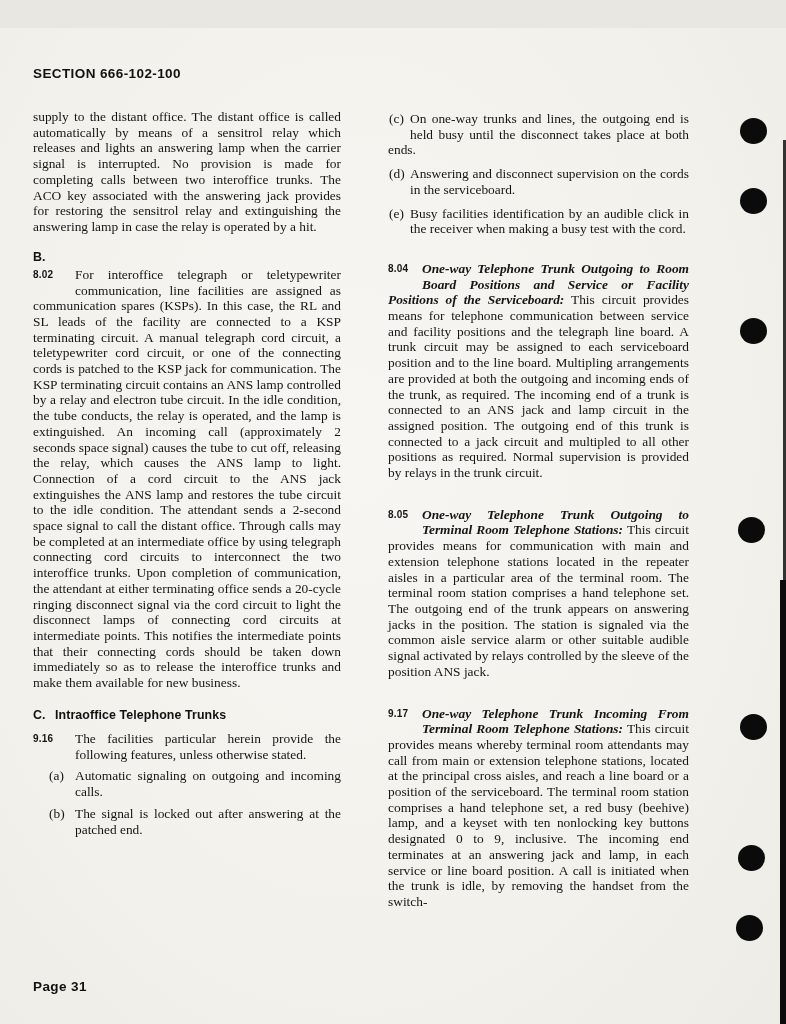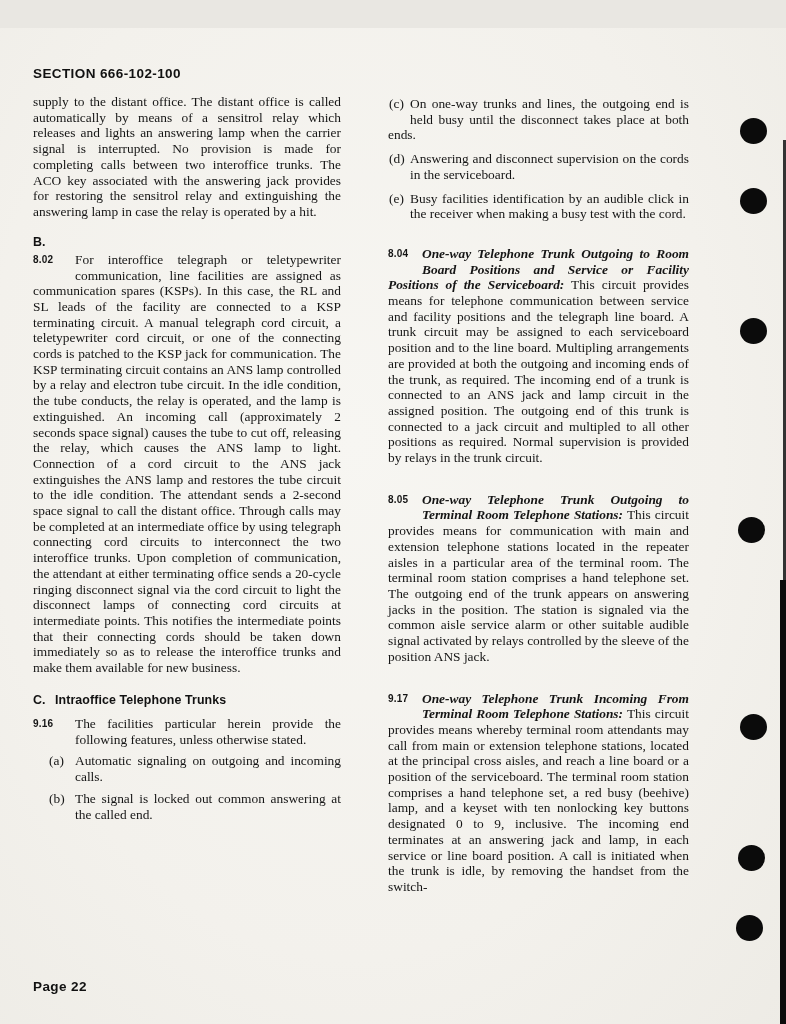--- a/index.html
+++ b/index.html
@@ -21,21 +21,21 @@
     font-family: "Liberation Sans", sans-serif;
     font-weight: bold; font-size: 13.5px; letter-spacing: 0.4px;
     color: #111;
   }
   .footer {
     position: absolute; left: 33px; top: 951px;
     font-family: "Liberation Sans", sans-serif;
     font-weight: bold; font-size: 13.5px; letter-spacing: 0.4px;
     color: #111;
   }
-  .col { position: absolute; top: 66px; font-size: 13.4px; line-height: 15.7px; }
+  .col { position: absolute; top: 81px; font-size: 13.4px; line-height: 15.7px; }
   .col-left  { left: 33px;  width: 308px; }
   .col-right { left: 388px; width: 301px; }
 
   .para, .bodypara, .item { text-align: justify; margin: 0; }
   .bodypara { margin: 0; }
 
   
   .pnum {
     float: left;
     font-family: "Liberation Sans", sans-serif;
@@ -125,21 +125,21 @@
     </div>
 
     <div class="para p803">
       <span class="pnum">9.16</span><span>The facilities particular herein provide the following features, unless otherwise stated.</span>
     </div>
 
     <div class="item">
       <span class="item-label">(a)</span><span>Automatic signaling on outgoing and incoming calls.</span>
     </div>
     <div class="item">
-      <span class="item-label">(b)</span><span>The signal is locked out common answering at the called end.</span>
+      <span class="item-label">(b)</span><span>The signal is locked out after answering at the patched end.</span>
     </div>
   </div>
 
   <div class="col col-right">
     <div class="item">
       <span class="item-label">(c)</span><span>On one-way trunks and lines, the outgoing end is held busy until the disconnect takes place at both ends.</span>
     </div>
     <div class="item">
       <span class="item-label">(d)</span><span>Answering and disconnect supervision on the cords in the serviceboard.</span>
     </div>
@@ -156,21 +156,21 @@
       <span class="pnum">8.05</span><span class="ital">One-way Telephone Trunk Outgoing to Terminal Room Telephone Stations:</span>
       <span>This circuit provides means for communication with main and extension telephone stations located in the repeater aisles in a particular area of the terminal room. The terminal room station comprises a hand telephone set. The outgoing end of the trunk appears on answering jacks in the position. The station is signaled via the common aisle service alarm or other suitable audible signal activated by relays controlled by the sleeve of the position ANS jack.</span>
     </div>
 
     <div class="para p806">
       <span class="pnum">9.17</span><span class="ital">One-way Telephone Trunk Incoming From Terminal Room Telephone Stations:</span>
       <span>This circuit provides means whereby terminal room attendants may call from main or extension telephone stations, located at the principal cross aisles, and reach a line board or a position of the serviceboard. The terminal room station comprises a hand telephone set, a red busy (beehive) lamp, and a keyset with ten nonlocking key buttons designated 0 to 9, inclusive. The incoming end terminates at an answering jack and lamp, in each service or line board position. A call is initiated when the trunk is idle, by removing the handset from the switch-</span>
     </div>
   </div>
 
-  <div class="footer">Page 22</div>
+  <div class="footer">Page 31</div>
 
   <div class="dot dot1"></div>
   <div class="dot dot2"></div>
   <div class="dot dot3"></div>
   <div class="dot dot4"></div>
   <div class="dot dot5"></div>
   <div class="dot dot6"></div>
   <div class="dot dot7"></div>
 
   <div class="edge-right-thin"></div>

